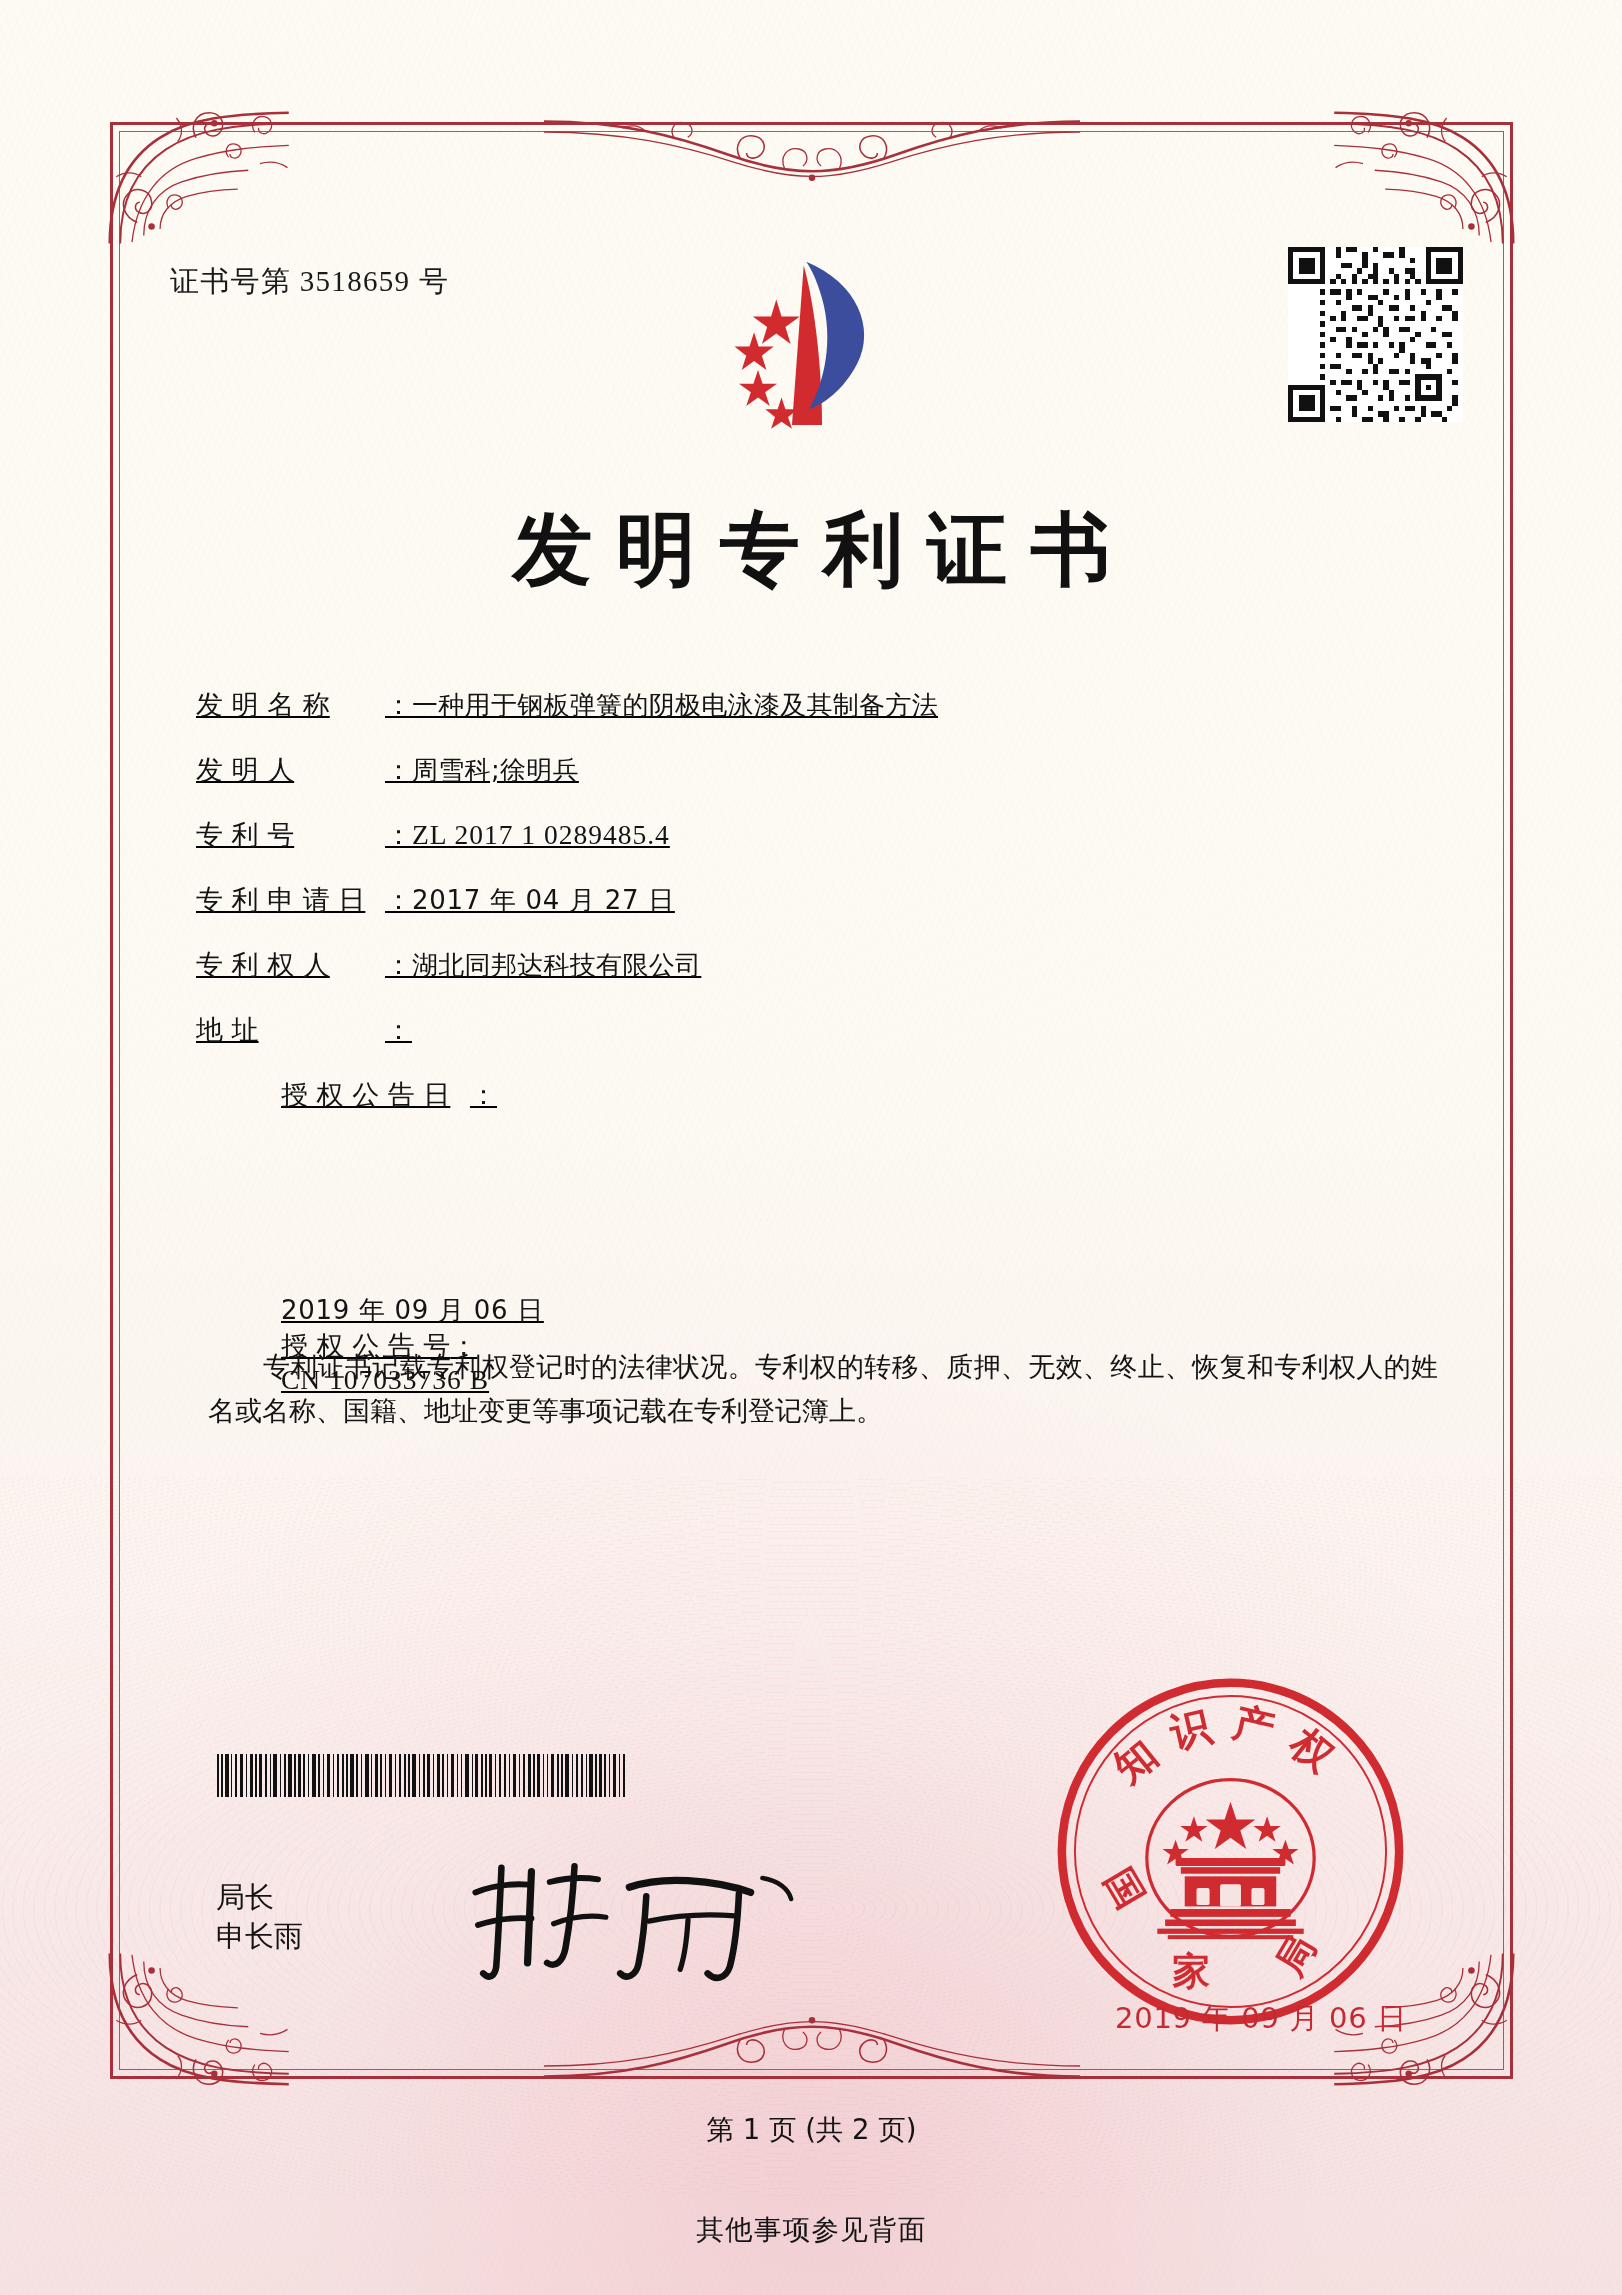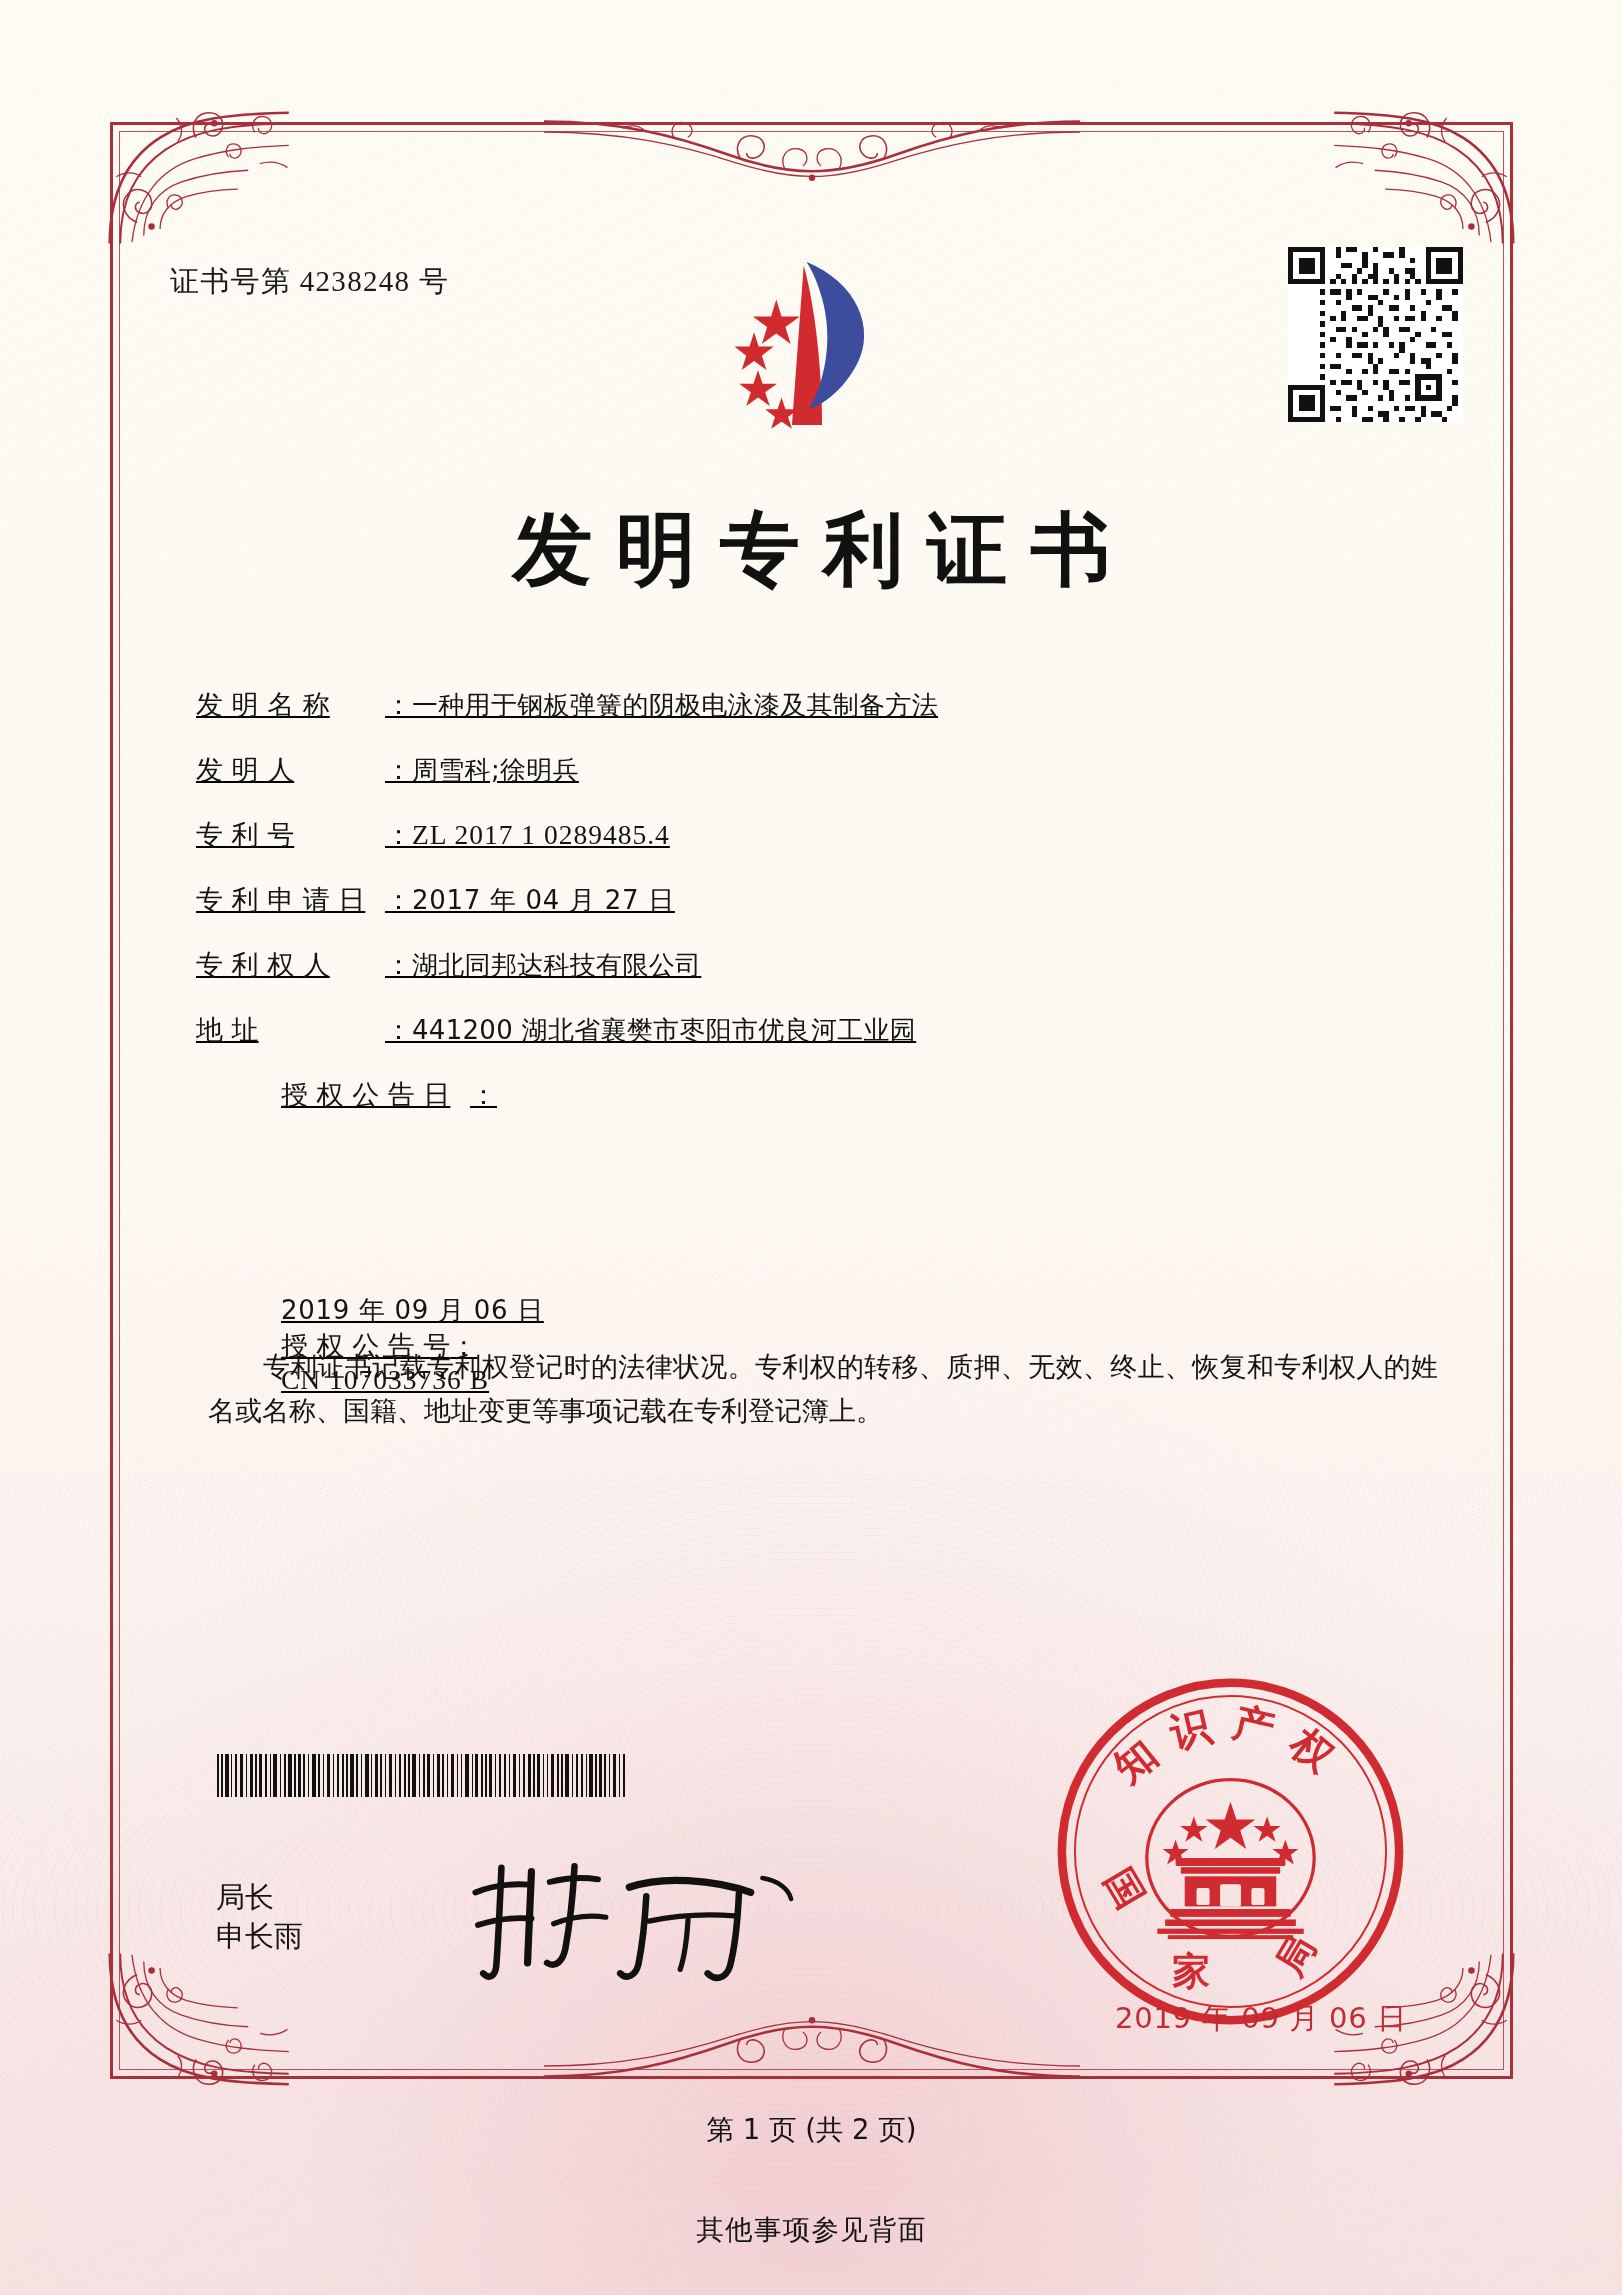--- a/index.html
+++ b/index.html
@@ -389,21 +389,21 @@
       <path d="M0 36 C120 36 200 58 280 86 C330 104 370 112 410 112 C450 112 490 104 540 86 C620 58 700 36 820 36" stroke-width="4"></path>
       <path d="M0 52 C120 52 210 72 290 98 C334 112 372 120 410 120 C448 120 486 112 530 98 C610 72 700 52 820 52" stroke-width="2"></path>
       <path d="M300 92 C290 74 300 56 320 58 C338 60 342 78 330 88 C322 95 310 92 310 84" stroke-width="2.4"></path>
       <path d="M520 92 C530 74 520 56 500 58 C482 60 478 78 490 88 C498 95 510 92 510 84" stroke-width="2.4"></path>
       <path d="M368 108 C360 90 372 74 390 78 C404 81 406 96 396 104" stroke-width="2"></path>
       <path d="M452 108 C460 90 448 74 430 78 C416 81 414 96 424 104" stroke-width="2"></path>
       <circle cx="410" cy="122" r="5" fill="#a8303b" stroke="none"></circle>
     </svg>
   </div>
 
-  <div class="cert-number">证书号第 4238248 号</div>
+  <div class="cert-number">证书号第 3518659 号</div>
 
   <div class="logo">
     <svg viewBox="0 0 320 300">
       <path d="M168 36 L150 280 L196 280 C196 200 186 100 168 36 Z" fill="#d22b2f"></path>
       <path d="M172 30 C250 62 278 132 250 186 C230 226 196 250 176 256 C200 214 214 150 196 86 C188 58 180 42 172 30 Z" fill="#3b4d9c"></path>
       <path d="M126 88 l8 26 28 0 -22 16 8 26 -22 -16 -22 16 8 -26 -22 -16 28 0 Z" fill="#d22b2f"></path>
       <path d="M92 138 l7 22 23 0 -18 14 7 22 -19 -14 -19 14 7 -22 -18 -14 23 0 Z" fill="#d22b2f"></path>
       <path d="M98 196 l7 21 22 0 -18 13 7 21 -18 -13 -18 13 7 -21 -18 -13 22 0 Z" fill="#d22b2f"></path>
       <path d="M134 238 l6 18 19 0 -15 12 6 18 -16 -11 -16 11 6 -18 -15 -12 19 0 Z" fill="#d22b2f"></path>
     </svg>
@@ -611,21 +611,20 @@
         <span class="colon">：</span>
       </span>
       <span class="field-value">湖北同邦达科技有限公司</span>
     </div>
 
     <div class="field-row">
       <span class="field-label">
         <span class="lbl-text">地           址</span>
         <span class="colon">：</span>
       </span>
-      <span class="field-value">441200 湖北省襄樊市枣阳市优良河工业园</span>
     </div>
 
     <div class="field-row double">
       <span class="field-label">
         <span class="lbl-text">授 权 公 告 日</span>
         <span class="colon">：</span>
       </span>
       <span class="field-value dated">2019 年 09 月 06 日</span>
       <span class="second-label">
         <span class="lbl2">授 权 公 告 号</span><span class="colon">：</span>

